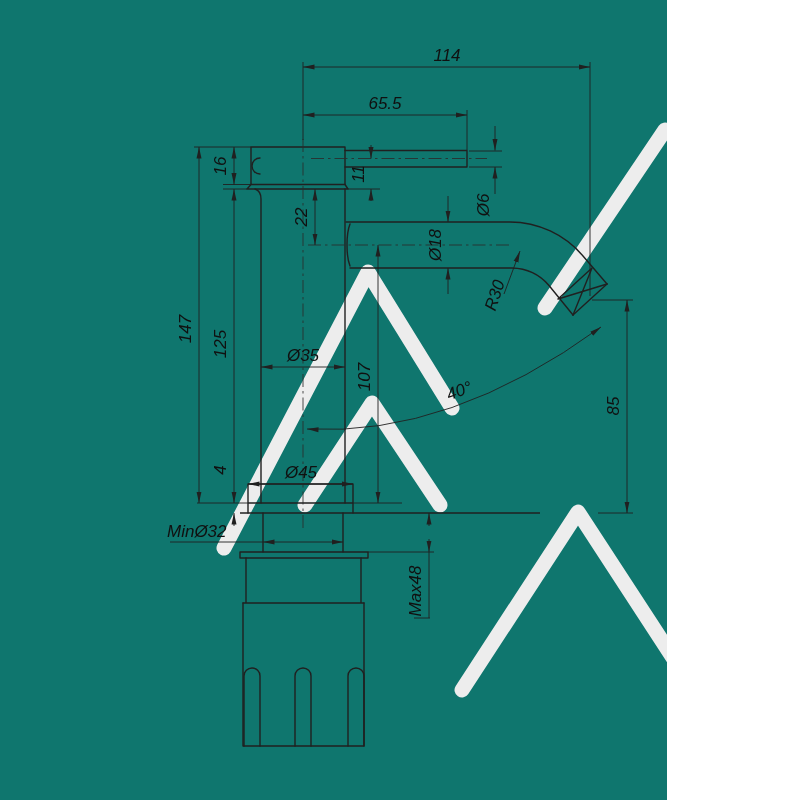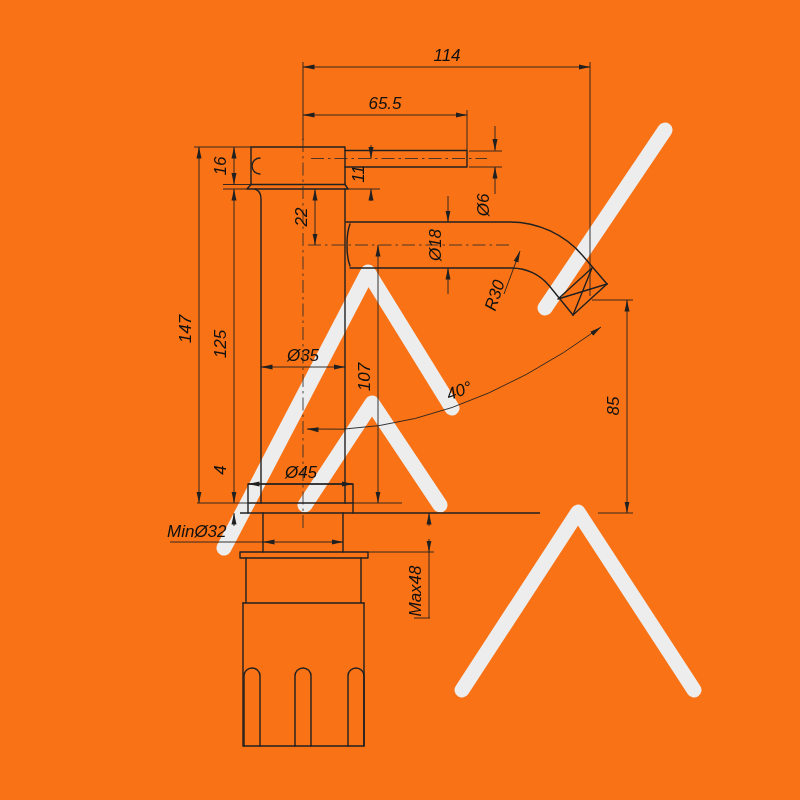--- a/index.html
+++ b/index.html
@@ -1,16 +1,16 @@
 <!DOCTYPE html>
 <html><head>
 <meta charset="utf-8">
 <style>
   html,body{margin:0;padding:0;background:#fff;}
-  #stage{position:relative;width:800px;height:800px;background:#f97316;overflow:hidden;
+  #stage{position:relative;width:667px;height:800px;background:#0f766e;overflow:hidden;
          font-family:"Liberation Sans",sans-serif;text-decoration:underline;}
   svg{position:absolute;left:0;top:0;}
   .wm{stroke:#ededed;stroke-width:15;fill:none;stroke-linecap:round;stroke-linejoin:round;}
   .obj{stroke:#202020;stroke-width:1.4;fill:none;stroke-linecap:round;stroke-linejoin:round;}
   .obj2{stroke:#202020;stroke-width:1.6;fill:none;}
   .thin{stroke:#202020;stroke-width:.9;fill:none;}
   .cl{stroke:#2a2a2a;stroke-width:.85;fill:none;stroke-dasharray:13 4 2.5 4;}
   .dim{stroke:#202020;stroke-width:.9;fill:none;}
   text{fill:#101010;font-size:17px;font-style:italic;font-family:"Liberation Sans",sans-serif;}
   .mid{text-anchor:middle;}

